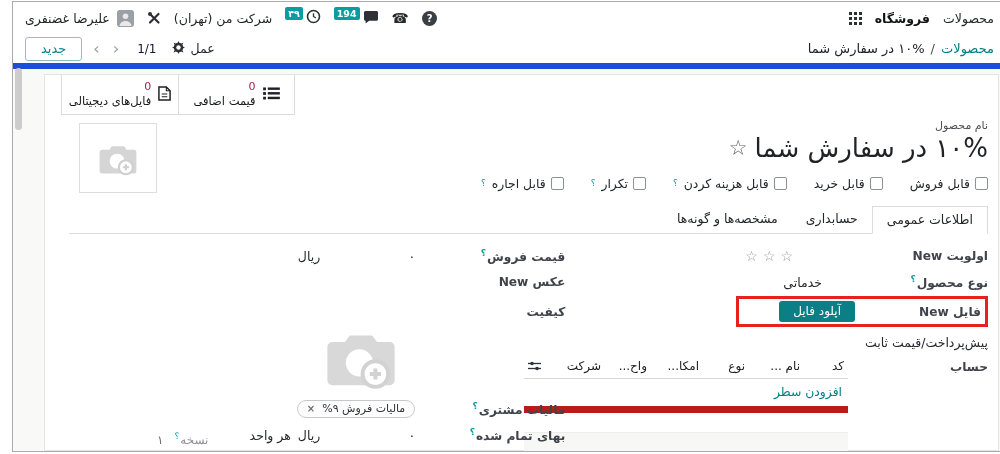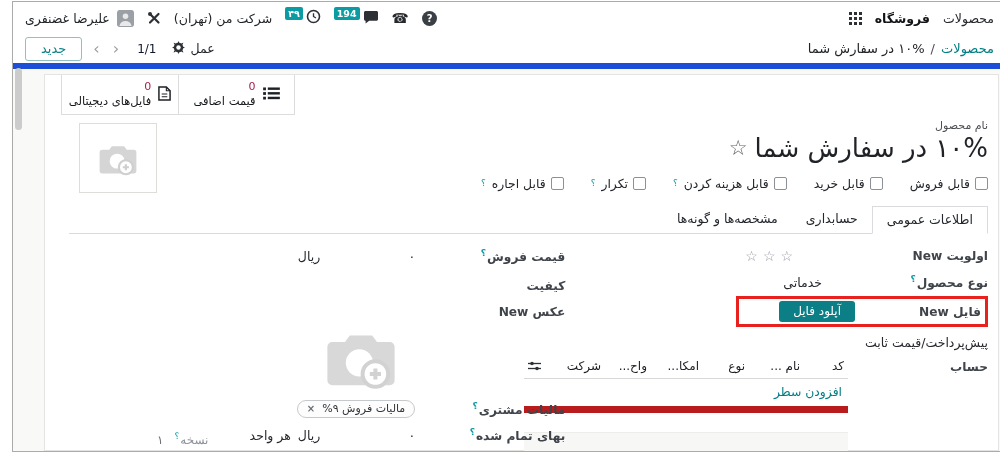--- a/index.html
+++ b/index.html
@@ -384,25 +384,25 @@
               </div>
             </div>
           </div>
 
           <div class="col-left">
             <div class="frow">
               <span class="flabel"><span>قیمت فروش</span><sup class="help">؟</sup></span>
               <span class="money-box">۰</span>
               <span class="fvalue">ریال</span>
             </div>
+            <div class="frow">
+              <span class="flabel">عکس New</span>
+            </div>
             <div class="frow" style="margin-top:6px">
               <span class="flabel">کیفیت</span>
-            </div>
-            <div class="frow">
-              <span class="flabel">عکس New</span>
             </div>
             <div class="camera-row">
               <svg width="78" height="64" viewBox="0 0 48 40">
                 <path d="M6 10h8l3-4h14l3 4h8a3 3 0 0 1 3 3v21a3 3 0 0 1-3 3H6a3 3 0 0 1-3-3V13a3 3 0 0 1 3-3z" fill="#d8d8d8"></path>
                 <circle cx="23" cy="23" r="8.5" fill="#fff"></circle>
                 <circle cx="33" cy="30" r="8" fill="#fff" stroke="#d2d2d2" stroke-width="2.5"></circle>
                 <path d="M33 26.5v7M29.5 30h7" stroke="#d2d2d2" stroke-width="2.5"></path>
               </svg>
             </div>
             <div class="frow">

